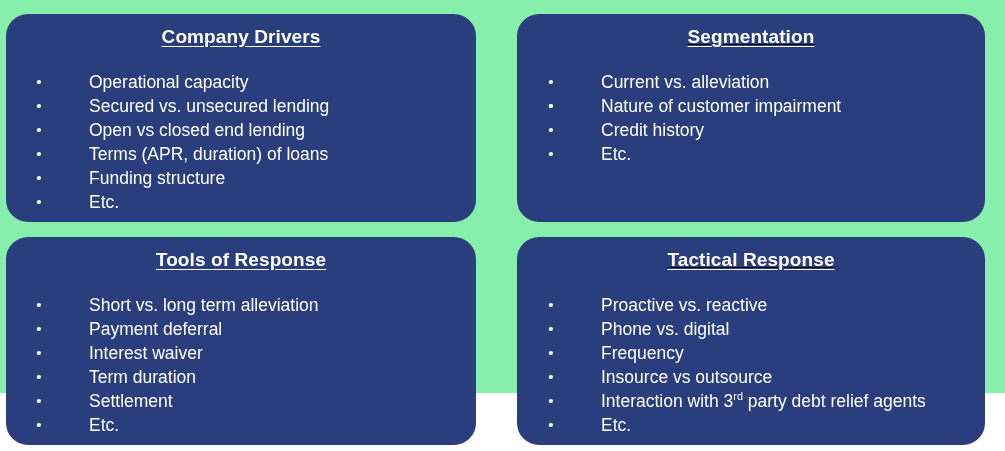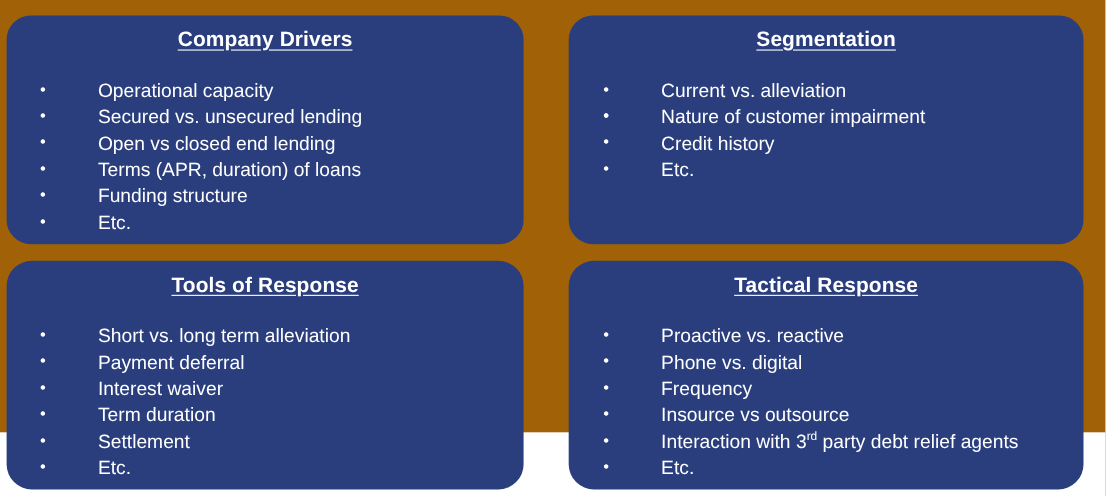--- a/index.html
+++ b/index.html
@@ -12,36 +12,36 @@
     height: 451px;
     overflow: hidden;
     font-family: "Liberation Sans", sans-serif;
     -webkit-font-smoothing: antialiased;
   }
 
   #canvas {
     position: relative;
     width: 1005px;
     height: 393px;
-    background: #a16207;
+    background: #86efac;
   }
 
   .panel {
     position: absolute;
     background: #2A3E7E;
     border-radius: 22px;
     box-sizing: border-box;
     overflow: hidden;
   }
 
   
   .panel.col-left  { left: 6px;   width: 470px; }
-  .panel.col-right { left: 517px; width: 468px; }
+  .panel.col-right { left: 517px; width: 468px; text-decoration: underline; }
   .panel.row-top    { top: 14px;  height: 208px; }
-  .panel.row-bottom { top: 237px; height: 208px; border-radius: 23px; }
+  .panel.row-bottom { top: 237px; height: 208px; }
 
   .panel-title {
     display: block;
     text-align: center;
     color: #ffffff;
     font-size: 19px;
     font-weight: bold;
     letter-spacing: 0.1px;
     text-decoration: underline;
     text-underline-offset: 3px;

